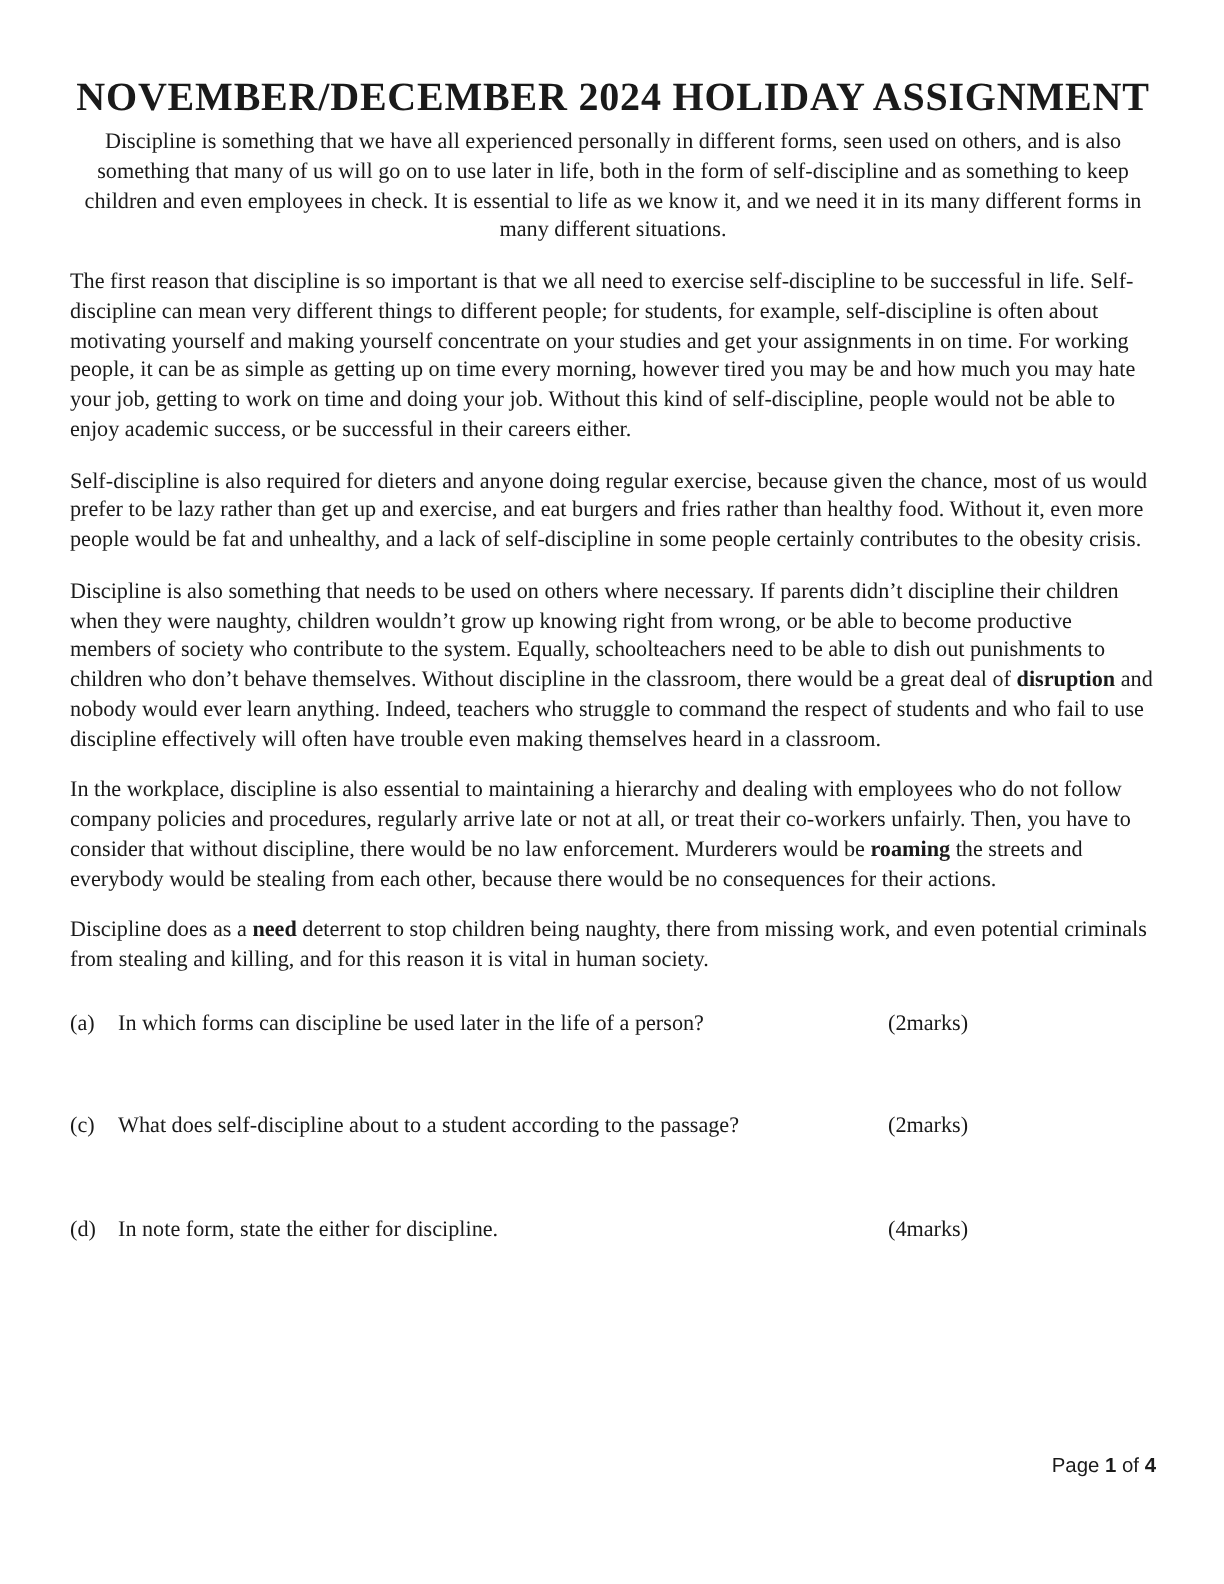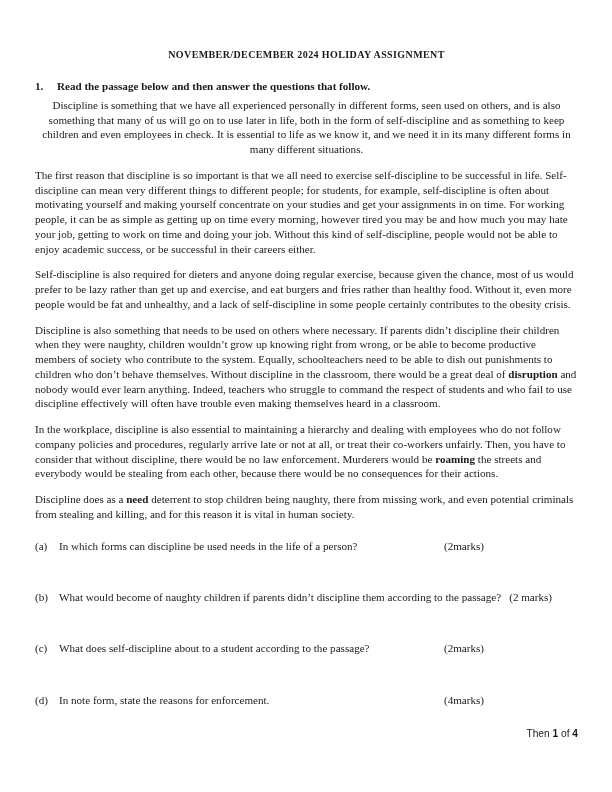--- a/index.html
+++ b/index.html
@@ -33,22 +33,22 @@
     font-size: 14.5px;
     letter-spacing: 0.4px;
     margin: 0;
     padding: 0;
     line-height: 1.1;
   }
   .doc-title.line1 {
     margin-top: 6px;
   }
   .doc-title.line2 {
-    margin-top: 19px;
-    font-size: 10px;
+    margin-top: 8px;
+    font-size: 20px;
   }
   .instruction {
     margin-top: 20px;
     font-size: 11.1px;
     font-weight: bold;
     line-height: 1.25;
   }
   .instruction .num {
     display: inline-block;
     width: 22px;
@@ -108,60 +108,54 @@
 </style>
 </head>
 <body>
 
 <div class="page">
 
   <div class="title-block">
     <div class="doc-title line2">NOVEMBER/DECEMBER 2024 HOLIDAY ASSIGNMENT</div>
   </div>
 
-  <div class="instruction">
-    <span class="num">1.</span><span>Read the passage below and then answer the questions that follow.</span>
-  </div>
 
   <div class="body-text">
 
     <p class="para first">Discipline is something that we have all experienced personally in different forms, seen used on others, and is also something that many of us will go on to use later in life, both in the form of self-discipline and as something to keep children and even employees in check. It is essential to life as we know it, and we need it in its many different forms in many different situations.</p>
 
     <p class="para">The first reason that discipline is so important is that we all need to exercise self-discipline to be successful in life. Self-discipline can mean very different things to different people; for students, for example, self-discipline is often about motivating yourself and making yourself concentrate on your studies and get your assignments in on time. For working people, it can be as simple as getting up on time every morning, however tired you may be and how much you may hate your job, getting to work on time and doing your job. Without this kind of self-discipline, people would not be able to enjoy academic success, or be successful in their careers either.</p>
 
     <p class="para">Self-discipline is also required for dieters and anyone doing regular exercise, because given the chance, most of us would prefer to be lazy rather than get up and exercise, and eat burgers and fries rather than healthy food. Without it, even more people would be fat and unhealthy, and a lack of self-discipline in some people certainly contributes to the obesity crisis.</p>
 
     <p class="para"><span>Discipline is also something that needs to be used on others where necessary. If parents didn’t discipline their children when they were naughty, children wouldn’t grow up knowing right from wrong, or be able to become productive members of society who contribute to the system. Equally, schoolteachers need to be able to dish out punishments to children who don’t behave themselves. Without discipline in the classroom, there would be a great deal of </span><b class="emph">disruption</b><span> and nobody would ever learn anything. Indeed, teachers who struggle to command the respect of students and who fail to use discipline effectively will often have trouble even making themselves heard in a classroom.</span></p>
 
     <p class="para"><span>In the workplace, discipline is also essential to maintaining a hierarchy and dealing with employees who do not follow company policies and procedures, regularly arrive late or not at all, or treat their co-workers unfairly. Then, you have to consider that without discipline, there would be no law enforcement. Murderers would be </span><b class="emph">roaming</b><span> the streets and everybody would be stealing from each other, because there would be no consequences for their actions.</span></p>
 
     <p class="para"><span>Discipline does as a </span><b class="emph">need</b><span> deterrent to stop children being naughty, there from missing work, and even potential criminals from stealing and killing, and for this reason it is vital in human society.</span></p>
 
   </div>
 
   <div class="questions">
 
     <div class="q-row">
-      <span class="q-label">(a)</span><span>In which forms can discipline be used needs in the life of a person?</span>
+      <span class="q-label">(a)</span><span>In which forms can discipline be used later in the life of a person?</span>
       <span class="q-marks-abs">(2marks)</span>
     </div>
 
-    <div class="q-row">
-      <span class="q-label">(b)</span><span>What would become of naughty children if parents didn’t discipline them according to the passage?</span><span class="q-inline-marks">(2 marks)</span>
-    </div>
 
     <div class="q-row">
       <span class="q-label">(c)</span><span>What does self-discipline about to a student according to the passage?</span>
       <span class="q-marks-abs">(2marks)</span>
     </div>
 
     <div class="q-row">
-      <span class="q-label">(d)</span><span>In note form, state the reasons for enforcement.</span>
+      <span class="q-label">(d)</span><span>In note form, state the either for discipline.</span>
       <span class="q-marks-abs">(4marks)</span>
     </div>
 
   </div>
 
   <div class="footer">
-    <span>Then </span><b>1</b><span> of </span><b>4</b>
+    <span>Page </span><b>1</b><span> of </span><b>4</b>
   </div>
 
 </div>
 
 </body></html>

